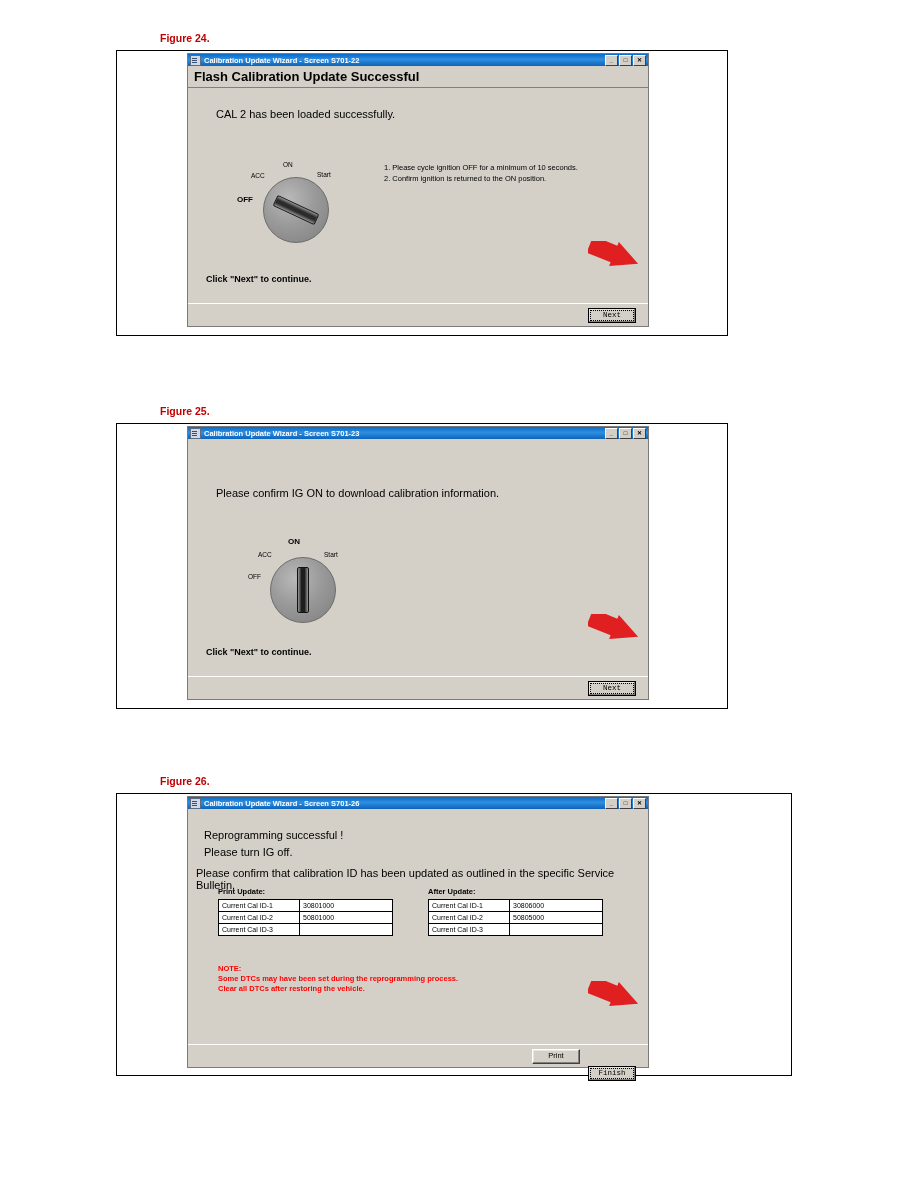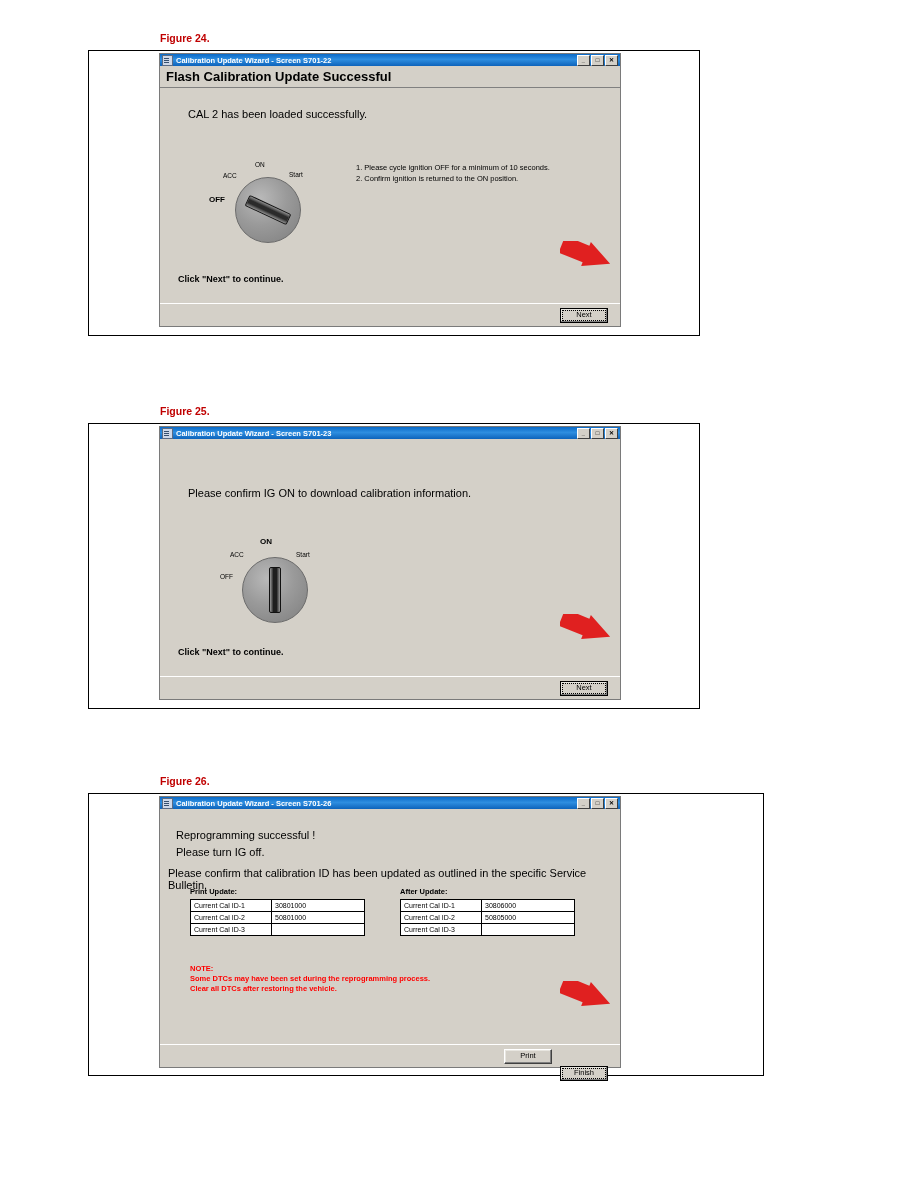--- a/index.html
+++ b/index.html
@@ -8,21 +8,21 @@
     font-family:"Liberation Sans", sans-serif;
     color:#000;
     position:relative;
     overflow:hidden;
   }
   .fig-label{
     font-size:10.5px;font-weight:bold;color:#c00000;
     margin-left:160px;
   }
   .fig-frame{
-    margin-left:88px;
+    margin-left:116px;
     border:1px solid #000;
     background:#fff;
     box-sizing:border-box;
   }
   
   .win{
     border:1px solid #7a7a7a;
     background:#d4d0c8;
     box-sizing:border-box;
     position:relative;
@@ -118,20 +118,21 @@
     box-shadow:inset -1px -1px 0 #808080, inset 1px 1px 0 #e8e6e0;
     font-size:7.5px;
     line-height:12px;
     text-align:center;
     color:#000;
   }
   .btn.focus{
     outline:1px dotted #000;
     outline-offset:-3px;
     border:1px solid #000;
+    font-family:Liberation Mono, monospace;
   }
   
   .arrow{
     position:absolute;
     width:54px;height:34px;
   }
   
   .tbl{
     border-collapse:collapse;
     font-size:7px;

